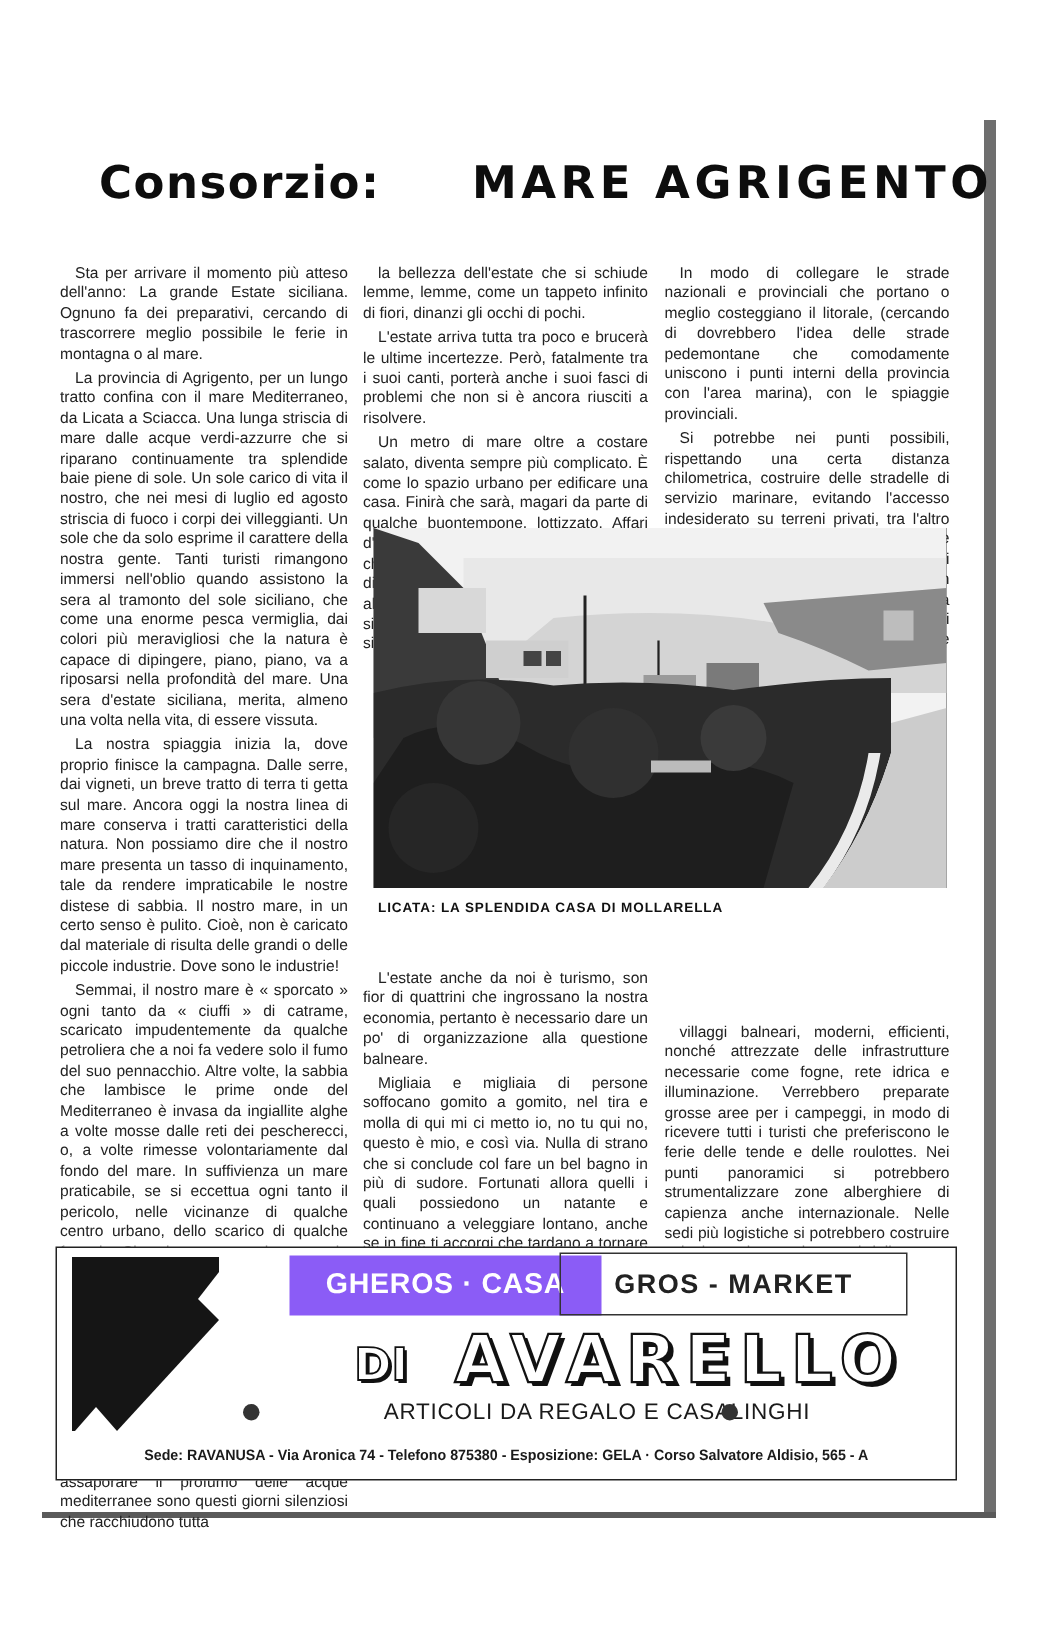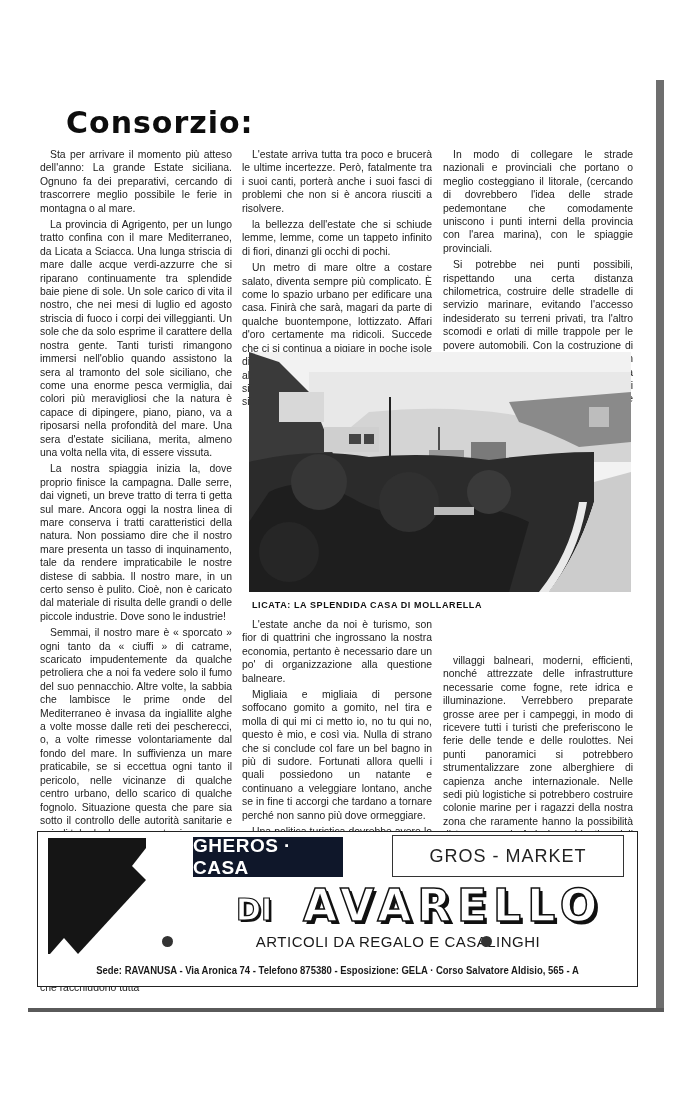--- a/index.html
+++ b/index.html
@@ -1,61 +1,62 @@
 <!DOCTYPE html>
 <html><head>
 <meta charset="utf-8">
 <style>
   html, body { margin: 0; padding: 0; background: #ffffff; }
   body { width: 694px; height: 1093px; position: relative; overflow: hidden; font-family: "Liberation Sans", sans-serif; color: #1a1a1a; }
   .page-edge-right { position: absolute; left: 656px; top: 80px; width: 8px; height: 932px; background: #6e6e6e; }
   .page-edge-bottom { position: absolute; left: 28px; top: 1008px; width: 636px; height: 4px; background: #5a5a5a; }
   .headline { position: absolute; left: 38px; top: 104px; width: 596px; height: 36px; display: flex; justify-content: space-between; align-items: center; font-family: "DejaVu Sans", sans-serif; font-weight: bold; font-size: 30px; letter-spacing: 1px; color: #0d0d0d; margin-left: 28px; }
   .headline .h-right { letter-spacing: 3px; }
-  .col { position: absolute; font-size: 10.4px; line-height: 13.4px; text-align: justify; color: #222; }
+  .col { position: absolute; font-size: 10.4px; line-height: 13.4px; text-align: justify; color: #222; margin-top: 28px; }
   .col p { margin: 0 0 3px 0; text-indent: 10px; }
   .col1 { left: 40px; top: 148px; width: 192px; }
   .col2 { left: 242px; top: 148px; width: 190px; }
   .col3 { left: 443px; top: 148px; width: 190px; }
   .col2b { left: 242px; top: 618px; width: 190px; }
   .col3b { left: 443px; top: 654px; width: 190px; }
   .photo { position: absolute; left: 249px; top: 352px; width: 382px; height: 240px; overflow: hidden; background: #2a2a2a; }
   .caption { position: absolute; left: 252px; top: 600px; font-size: 9px; font-weight: bold; letter-spacing: 0.6px; color: #111; }
   .ad { position: absolute; left: 37px; top: 831px; width: 599px; height: 154px; border: 1.5px solid #222; background: #fff; }
   .ad-logo { position: absolute; left: 10px; top: 6px; width: 98px; height: 116px; }
-  .ad-gheros { position: absolute; left: 155px; top: 5px; width: 150px; height: 40px; background: #0f172a; color: #fff; font-weight: bold; font-size: 19px; display: flex; align-items: center; justify-content: center; letter-spacing: 0.5px; }
-  .ad-gros { position: absolute; left: 354px; top: 3px; width: 230px; height: 40px; border: 1.5px solid #333; color: #222; font-size: 18px; display: flex; align-items: center; justify-content: center; letter-spacing: 1px; }
+  .ad-gheros { position: absolute; left: 155px; top: 5px; width: 208px; height: 40px; background: #8b5cf6; color: #fff; font-weight: bold; font-size: 19px; display: flex; align-items: center; justify-content: center; letter-spacing: 0.5px; }
+  .ad-gros { position: absolute; left: 335px; top: 3px; width: 230px; height: 40px; border: 1.5px solid #333; color: #222; font-size: 18px; display: flex; align-items: center; justify-content: center; letter-spacing: 1px; font-weight: bold; }
   .ad-avarello { position: absolute; left: 196px; top: 50px; width: 400px; height: 46px; }
   .ad-subtitle { position: absolute; left: 150px; top: 101px; width: 420px; text-align: center; font-size: 15px; letter-spacing: 0.5px; color: #1a1a1a; }
   .ad-dot { position: absolute; top: 104px; width: 11px; height: 11px; border-radius: 50%; background: #333; }
   .ad-dot.left { left: 124px; }
   .ad-dot.right { left: 443px; }
   .ad-address { position: absolute; left: 0; top: 133px; width: 100%; text-align: center; font-size: 10px; font-weight: bold; font-family: "Liberation Sans Narrow", "Liberation Sans", sans-serif; color: #1a1a1a; transform: scaleX(0.95); }
 </style>
 </head>
 <body>
 
 <div class="page-edge-right"></div>
 <div class="page-edge-bottom"></div>
 
 <div class="headline">
   <span>Consorzio:</span>
+  <span class="h-right">MARE AGRIGENTO</span>
 </div>
 
 <div class="col col1">
     <p>Sta per arrivare il momento più atteso dell'anno: La grande Estate siciliana. Ognuno fa dei preparativi, cercando di trascorrere meglio possibile le ferie in montagna o al mare.</p>
     <p>La provincia di Agrigento, per un lungo tratto confina con il mare Mediterraneo, da Licata a Sciacca. Una lunga striscia di mare dalle acque verdi-azzurre che si riparano continuamente tra splendide baie piene di sole. Un sole carico di vita il nostro, che nei mesi di luglio ed agosto striscia di fuoco i corpi dei villeggianti. Un sole che da solo esprime il carattere della nostra gente. Tanti turisti rimangono immersi nell'oblio quando assistono la sera al tramonto del sole siciliano, che come una enorme pesca vermiglia, dai colori più meravigliosi che la natura è capace di dipingere, piano, piano, va a riposarsi nella profondità del mare. Una sera d'estate siciliana, merita, almeno una volta nella vita, di essere vissuta.</p>
     <p>La nostra spiaggia inizia la, dove proprio finisce la campagna. Dalle serre, dai vigneti, un breve tratto di terra ti getta sul mare. Ancora oggi la nostra linea di mare conserva i tratti caratteristici della natura. Non possiamo dire che il nostro mare presenta un tasso di inquinamento, tale da rendere impraticabile le nostre distese di sabbia. Il nostro mare, in un certo senso è pulito. Cioè, non è caricato dal materiale di risulta delle grandi o delle piccole industrie. Dove sono le industrie!</p>
     <p>Semmai, il nostro mare è « sporcato » ogni tanto da « ciuffi » di catrame, scaricato impudentemente da qualche petroliera che a noi fa vedere solo il fumo del suo pennacchio. Altre volte, la sabbia che lambisce le prime onde del Mediterraneo è invasa da ingiallite alghe a volte mosse dalle reti dei pescherecci, o, a volte rimesse volontariamente dal fondo del mare. In suffivienza un mare praticabile, se si eccettua ogni tanto il pericolo, nelle vicinanze di qualche centro urbano, dello scarico di qualche fognolo. Situazione questa che pare sia sotto il controllo delle autorità sanitarie e quindi tale da dare una certa sicurezza.</p>
     <p>Già i più arditi nelle prime giornate di calura hanno provato il contatto col mare. L'uomo e il mare, parafrasando un magnifico racconto di Hemingway, la forza di duo nature a confronto, una viva, l'altra anch'essa viva anche se di una immagine immensa e molto più diversa.</p>
     <p>Forse, i momenti più belli per assaporare il profumo delle acque mediterranee sono questi giorni silenziosi che racchiudono tutta</p>
   </div>
 <div class="col col2">
+    <p>la bellezza dell'estate che si schiude lemme, lemme, come un tappeto infinito di fiori, dinanzi gli occhi di pochi.</p>
     <p>L'estate arriva tutta tra poco e brucerà le ultime incertezze. Però, fatalmente tra i suoi canti, porterà anche i suoi fasci di problemi che non si è ancora riusciti a risolvere.</p>
-    <p>la bellezza dell'estate che si schiude lemme, lemme, come un tappeto infinito di fiori, dinanzi gli occhi di pochi.</p>
     <p>Un metro di mare oltre a costare salato, diventa sempre più complicato. È come lo spazio urbano per edificare una casa. Finirà che sarà, magari da parte di qualche buontempone, lottizzato. Affari d'oro certamente ma ridicoli. Succede che ci si continua a pigiare in poche isole di sabbia, la dove qualcuno ha costituito alcune casette o qualche lido. Una situazione naturale, certo anche una situazione di disagio puntuale..</p>
   </div>
 <div class="col col3">
     <p>In modo di collegare le strade nazionali e provinciali che portano o meglio costeggiano il litorale, (cercando di dovrebbero l'idea delle strade pedemontane che comodamente uniscono i punti interni della provincia con l'area marina), con le spiaggie provinciali.</p>
     <p>Si potrebbe nei punti possibili, rispettando una certa distanza chilometrica, costruire delle stradelle di servizio marinare, evitando l'accesso indesiderato su terreni privati, tra l'altro scomodi e orlati di mille trappole per le povere automobili. Con la costruzione di queste stradelle marine, si avrebbe un più accurato controllo dell'intera linea marina provinciale. Di conseguenza, nei punti idonei verrebbero ad essere costruite zone di</p>
   </div>
 
 <div class="photo">
   <svg width="382" height="240" viewBox="0 0 382 240" xmlns="http://www.w3.org/2000/svg">
     <rect x="0" y="0" width="382" height="240" fill="#f2f2f2"></rect>

